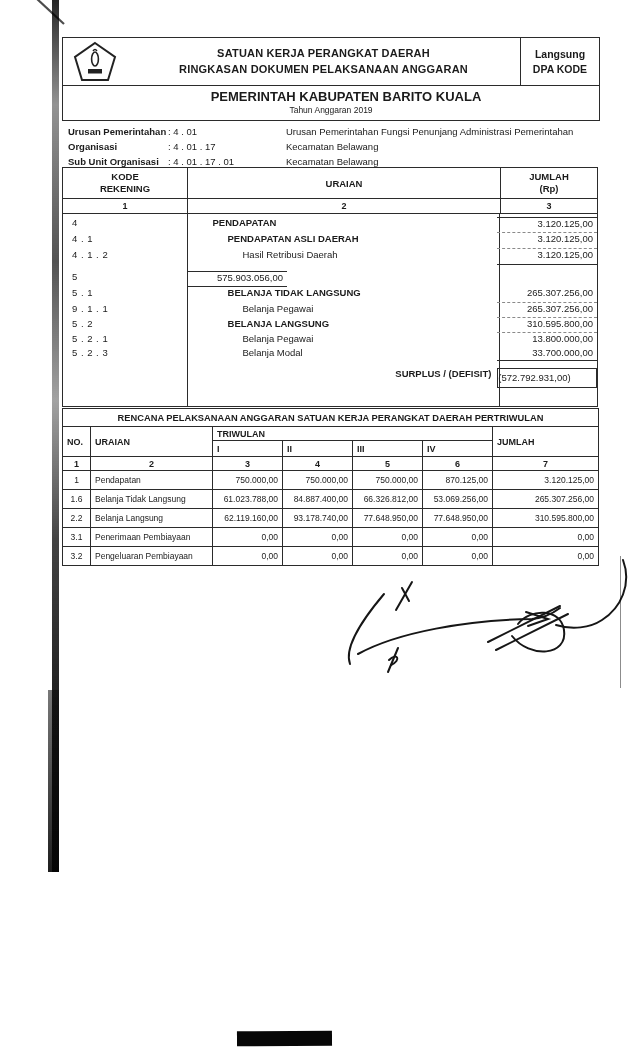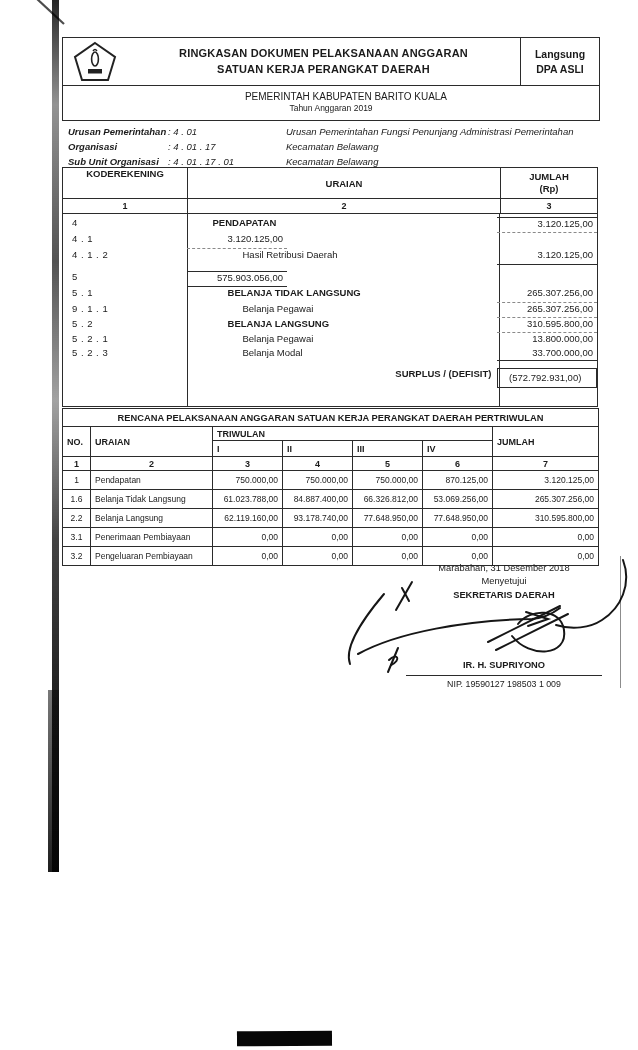--- a/index.html
+++ b/index.html
@@ -10,52 +10,52 @@
   .hdr-box{position:absolute;left:62px;top:37px;width:536px;height:47px;
            border:1.6px solid #2b2b2b;display:flex;}
   .hdr-logo{width:64px;display:flex;align-items:center;justify-content:center;}
   .hdr-title{flex:1;display:flex;flex-direction:column;align-items:center;justify-content:center;
              font-weight:bold;font-size:11px;letter-spacing:.2px;text-align:center;line-height:1.45;}
   .hdr-form{width:78px;border-left:1.4px solid #2b2b2b;display:flex;flex-direction:column;
             align-items:center;justify-content:center;font-weight:bold;font-size:10.5px;line-height:1.4;}
   .sub-box{position:absolute;left:62px;top:84px;width:536px;height:36px;
            border:1.6px solid #2b2b2b;border-top:none;display:flex;flex-direction:column;
            align-items:center;justify-content:center;}
-  .sub-gov{font-weight:normal;font-size:10px;margin-left:30px;}
+  .sub-gov{font-weight:bold;font-size:13px;margin-left:30px;}
   .sub-year{font-size:8.5px;margin-top:1px;}
 
   
   .info{position:absolute;left:62px;top:124px;width:536px;font-size:9.5px;}
-  .info-row{display:flex;height:15px;align-items:center;font-style:italic;}
+  .info-row{display:flex;height:15px;align-items:center;}
   .info-label{width:100px;font-weight:bold;padding-left:6px;}
   .info-code{width:118px;}
   .info-desc{flex:1;}
 
   
   .t1{position:absolute;left:62px;top:167px;width:536px;border:1.4px solid #2b2b2b;box-sizing:border-box;}
   .t1-head{display:flex;height:30px;border-bottom:1.2px solid #2b2b2b;font-weight:bold;font-size:9.5px;text-align:center;}
-  .t1-head .cc{width:124px;border-right:1.2px solid #2b2b2b;display:flex;flex-direction:row;justify-content:center;line-height:1.3;}
+  .t1-head .cc{width:124px;border-right:1.2px solid #2b2b2b;display:flex;flex-direction:column;justify-content:center;line-height:1.3;}
   .t1-head .cu{width:312px;border-right:1.2px solid #2b2b2b;display:flex;flex-direction:column;justify-content:center;}
   .t1-head .cj{flex:1;display:flex;flex-direction:column;justify-content:center;line-height:1.3;}
   .t1-nums{display:flex;height:14px;border-bottom:1.2px solid #2b2b2b;font-weight:bold;font-size:9px;text-align:center;}
   .t1-nums div{display:flex;align-items:center;justify-content:center;}
   .t1-body{position:relative;height:192px;font-size:9.5px;}
   .vline{position:absolute;top:0;bottom:0;width:1.1px;background:#2b2b2b;}
   .t1row{display:flex;position:relative;}
   .rc{width:124px;padding-left:9px;box-sizing:border-box;letter-spacing:.5px;}
   .rl{width:312px;box-sizing:border-box;}
   .rv{width:100px;box-sizing:border-box;text-align:right;padding-right:4px;}
   .lvl1{padding-left:26px;font-weight:bold;}
   .lvl2{padding-left:41px;font-weight:bold;}
   .lvl3{padding-left:56px;}
   .vt{border-top:1.1px solid #2b2b2b;}
   .vd{border-bottom:1px dashed #8a8a8a;}
   .vs{border-bottom:1.1px solid #2b2b2b;}
   .surplus-label{width:436px;text-align:right;font-weight:bold;padding-right:6px;box-sizing:border-box;}
-  .surplus-box{width:100px;box-sizing:border-box;border:1.2px solid #2b2b2b;text-align:center;padding:3px 4px 0 0;height:20px;}
+  .surplus-box{width:100px;box-sizing:border-box;border:1.2px solid #2b2b2b;text-align:left;padding:3px 4px 0 0;height:20px;}
 
   
   .t2{position:absolute;left:62px;top:408px;width:536px;border-collapse:collapse;table-layout:fixed;}
   .t2 td,.t2 th{border:1.1px solid #2b2b2b;font-size:8.5px;padding:0 4px;overflow:hidden;white-space:nowrap;}
   .t2 .title{font-weight:bold;font-size:9.3px;text-align:center;height:17px;margin-left:44px;}
   .t2 .h{font-weight:bold;font-size:9px;}
   .t2 .n{font-weight:bold;font-size:9px;text-align:center;height:13px;}
   .t2 .dr td{height:18px;}
   .t2 .num{text-align:right;}
   .t2 .ctr{text-align:center;}
@@ -93,26 +93,26 @@
   <div class="hdr-box">
     <div class="hdr-logo">
       <svg width="44" height="42" viewBox="0 0 44 42">
         <polygon points="22,2 42,16 35,39 9,39 2,16" fill="none" stroke="#222" stroke-width="2"></polygon>
         <ellipse cx="22" cy="18" rx="3.4" ry="7" fill="none" stroke="#222" stroke-width="1.6"></ellipse>
         <path d="M20,10 q2,-3 4,0" fill="none" stroke="#222" stroke-width="1.4"></path>
         <rect x="15" y="28" width="14" height="4.5" fill="#222"></rect>
       </svg>
     </div>
     <div class="hdr-title">
+      <div>SATUAN KERJA PERANGKAT DAERAH</div>
       <div>RINGKASAN DOKUMEN PELAKSANAAN ANGGARAN</div>
-      <div>SATUAN KERJA PERANGKAT DAERAH</div>
     </div>
     <div class="hdr-form">
       <div>Langsung</div>
-      <div>DPA ASLI</div>
+      <div>DPA KODE</div>
     </div>
   </div>
 
   <div class="sub-box">
     <div class="sub-gov">PEMERINTAH KABUPATEN BARITO KUALA</div>
     <div class="sub-year">Tahun Anggaran 2019</div>
   </div>
 
   <div class="info">
     <div class="info-row">
@@ -156,20 +156,21 @@
       <div class="vline" style="left:436px;"></div>
 
       <div style="height:3px;"></div>
       <div class="t1row" style="height:16px;">
         <div class="rc">4</div>
         <div class="rl lvl1">PENDAPATAN</div>
         <div class="rv vt vd">3.120.125,00</div>
       </div>
       <div class="t1row" style="height:16px;">
         <div class="rc">4 . 1</div>
+        <div class="rl lvl2">PENDAPATAN ASLI DAERAH</div>
         <div class="rv vd">3.120.125,00</div>
       </div>
       <div class="t1row" style="height:16px;">
         <div class="rc">4 . 1 . 2</div>
         <div class="rl lvl3">Hasil Retribusi Daerah</div>
         <div class="rv vs">3.120.125,00</div>
       </div>
       <div style="height:6px;"></div>
       <div class="t1row" style="height:16px;">
         <div class="rc">5</div>
@@ -284,28 +285,20 @@
       <td>Pengeluaran Pembiayaan</td>
       <td class="num">0,00</td>
       <td class="num">0,00</td>
       <td class="num">0,00</td>
       <td class="num">0,00</td>
       <td class="num">0,00</td>
     </tr>
   </tbody>
     </table>
 
-  <div class="sig">
-    <div>Marabahan, 31 Desember 2018</div>
-    <div>Menyetujui</div>
-    <div class="role">SEKRETARIS DAERAH</div>
-    <div class="name">IR. H. SUPRIYONO</div>
-    <div class="rule"></div>
-    <div class="nip">NIP. 19590127 198503 1 009</div>
-  </div>
 
   <svg class="sig-ink" viewBox="0 0 292 122">
     <g fill="none" stroke="#161616" stroke-width="2" stroke-linecap="round">
       <path d="M283,4 C292,28 281,52 262,64 C250,72 232,74 216,69"></path>
       <path d="M10,108 C4,92 22,64 44,38"></path>
       <path d="M18,98 C58,76 128,64 192,63 C204,62 212,58 220,52"></path>
       <path d="M186,56 L208,63 L188,70"></path>
       <path d="M172,80 C190,103 228,100 224,74 C221,52 190,52 178,68"></path>
       <path d="M148,86 L220,50"></path>
       <path d="M156,94 L228,58"></path>

